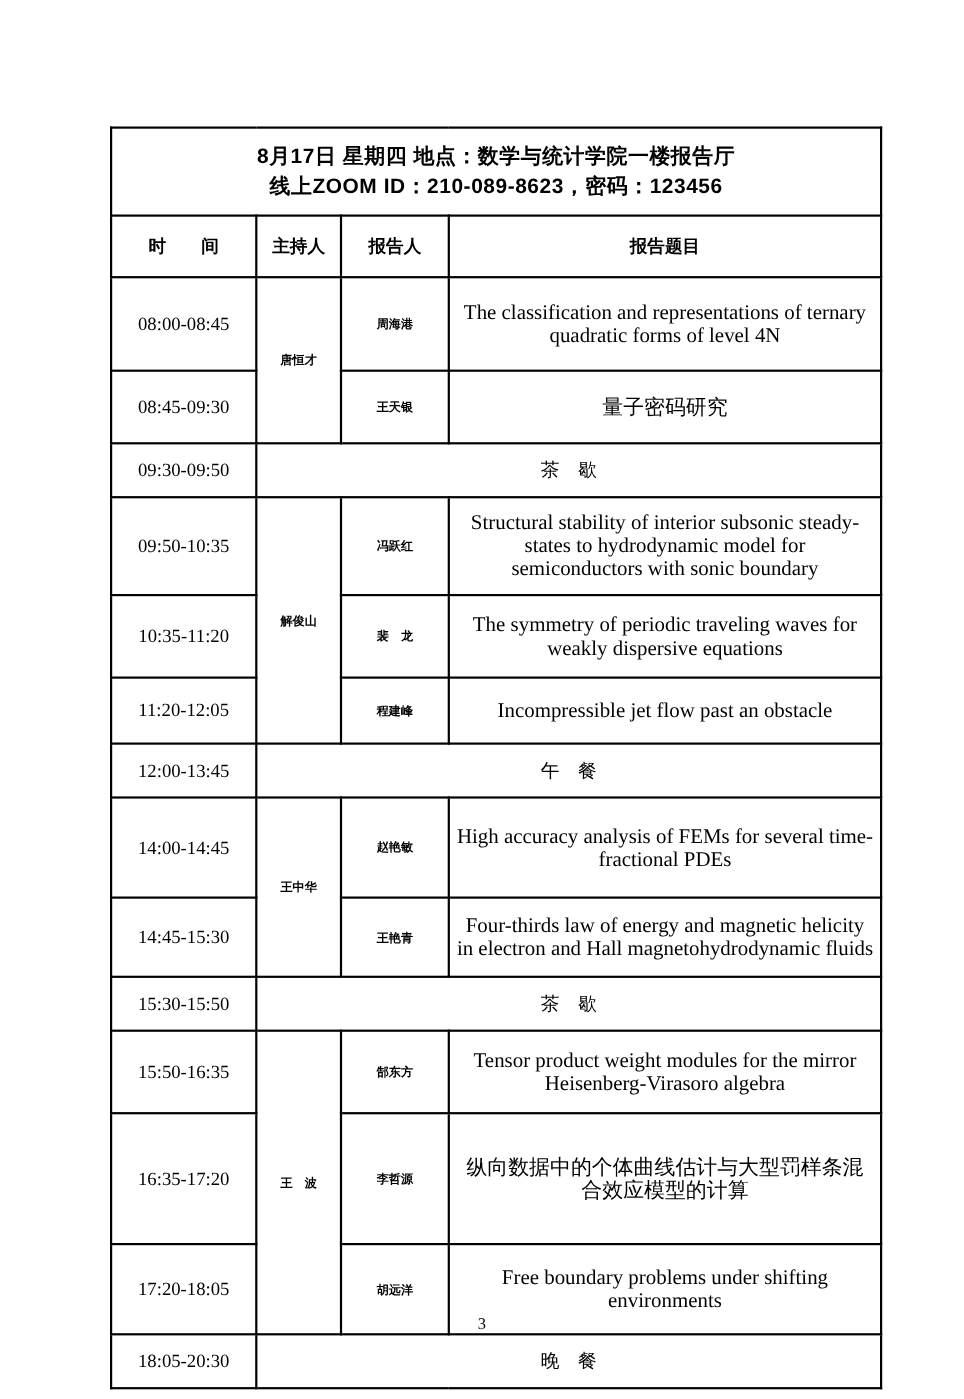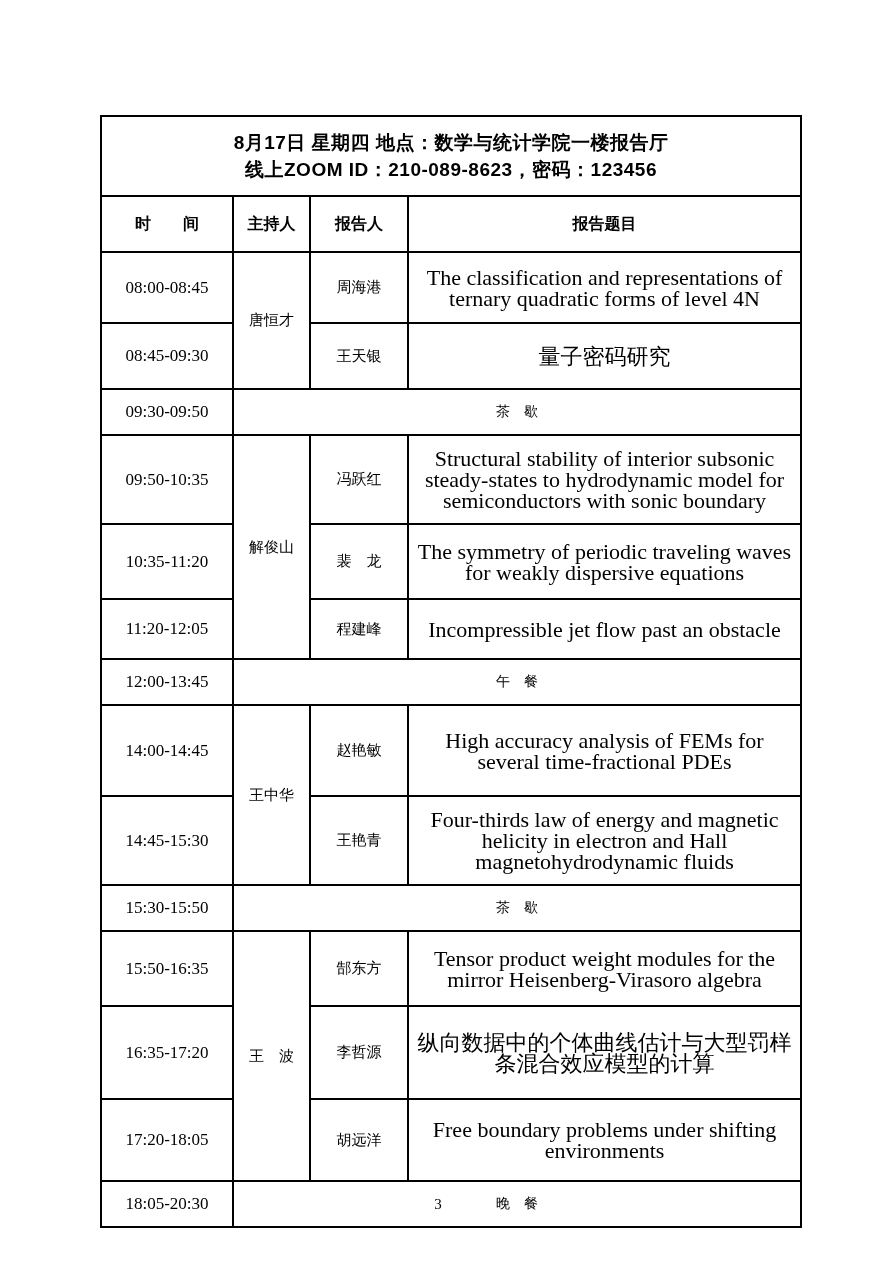--- a/index.html
+++ b/index.html
@@ -41,30 +41,31 @@
   .col-header {
     font-family: "Liberation Sans", sans-serif;
     font-weight: bold;
     font-size: 16px;
   }
   .time-cell {
     font-size: 17px;
     white-space: nowrap;
   }
   .name-cell {
-    font-size: 15px;
+    font-size: 11px;
+    font-weight: bold;
   }
   .talk-title-cell {
-    font-size: 22px;
+    font-size: 19px;
     line-height: 21px;
     padding: 4px 8px;
     margin-top: 48px;
   }
   .break-cell {
-    font-size: 14px;
+    font-size: 17px;
     font-family: Liberation Serif, serif;
   }
   .page-number {
     position: absolute;
     left: 0;
     right: 0;
     top: 1196px;
     text-align: center;
     font-size: 15px;
   }
@@ -90,21 +91,21 @@
       </td>
     </tr>
 
     <tr style="height:56px">
       <th class="col-header">时　　间</th>
       <th class="col-header">主持人</th>
       <th class="col-header">报告人</th>
       <th class="col-header">报告题目</th>
     </tr>
 
-    <tr style="height:71px">
+    <tr style="height:85px">
       <td class="time-cell">08:00-08:45</td>
       <td class="name-cell" rowspan="2">唐恒才</td>
       <td class="name-cell">周海港</td>
       <td class="talk-title-cell">The classification and representations of ternary quadratic forms of level 4N</td>
     </tr>
 
     <tr style="height:66px">
       <td class="time-cell">08:45-09:30</td>
       <td class="name-cell">王天银</td>
       <td class="talk-title-cell">量子密码研究</td>
@@ -157,21 +158,21 @@
       <td colspan="3" class="break-cell">茶　歇</td>
     </tr>
 
     <tr style="height:75px">
       <td class="time-cell">15:50-16:35</td>
       <td class="name-cell" rowspan="3">王　波</td>
       <td class="name-cell">郜东方</td>
       <td class="talk-title-cell">Tensor product weight modules for the mirror Heisenberg-Virasoro algebra</td>
     </tr>
 
-    <tr style="height:93px">
+    <tr style="height:119px">
       <td class="time-cell">16:35-17:20</td>
       <td class="name-cell">李哲源</td>
       <td class="talk-title-cell">纵向数据中的个体曲线估计与大型罚样条混合效应模型的计算</td>
     </tr>
 
     <tr style="height:82px">
       <td class="time-cell">17:20-18:05</td>
       <td class="name-cell">胡远洋</td>
       <td class="talk-title-cell">Free boundary problems under shifting environments</td>
     </tr>

